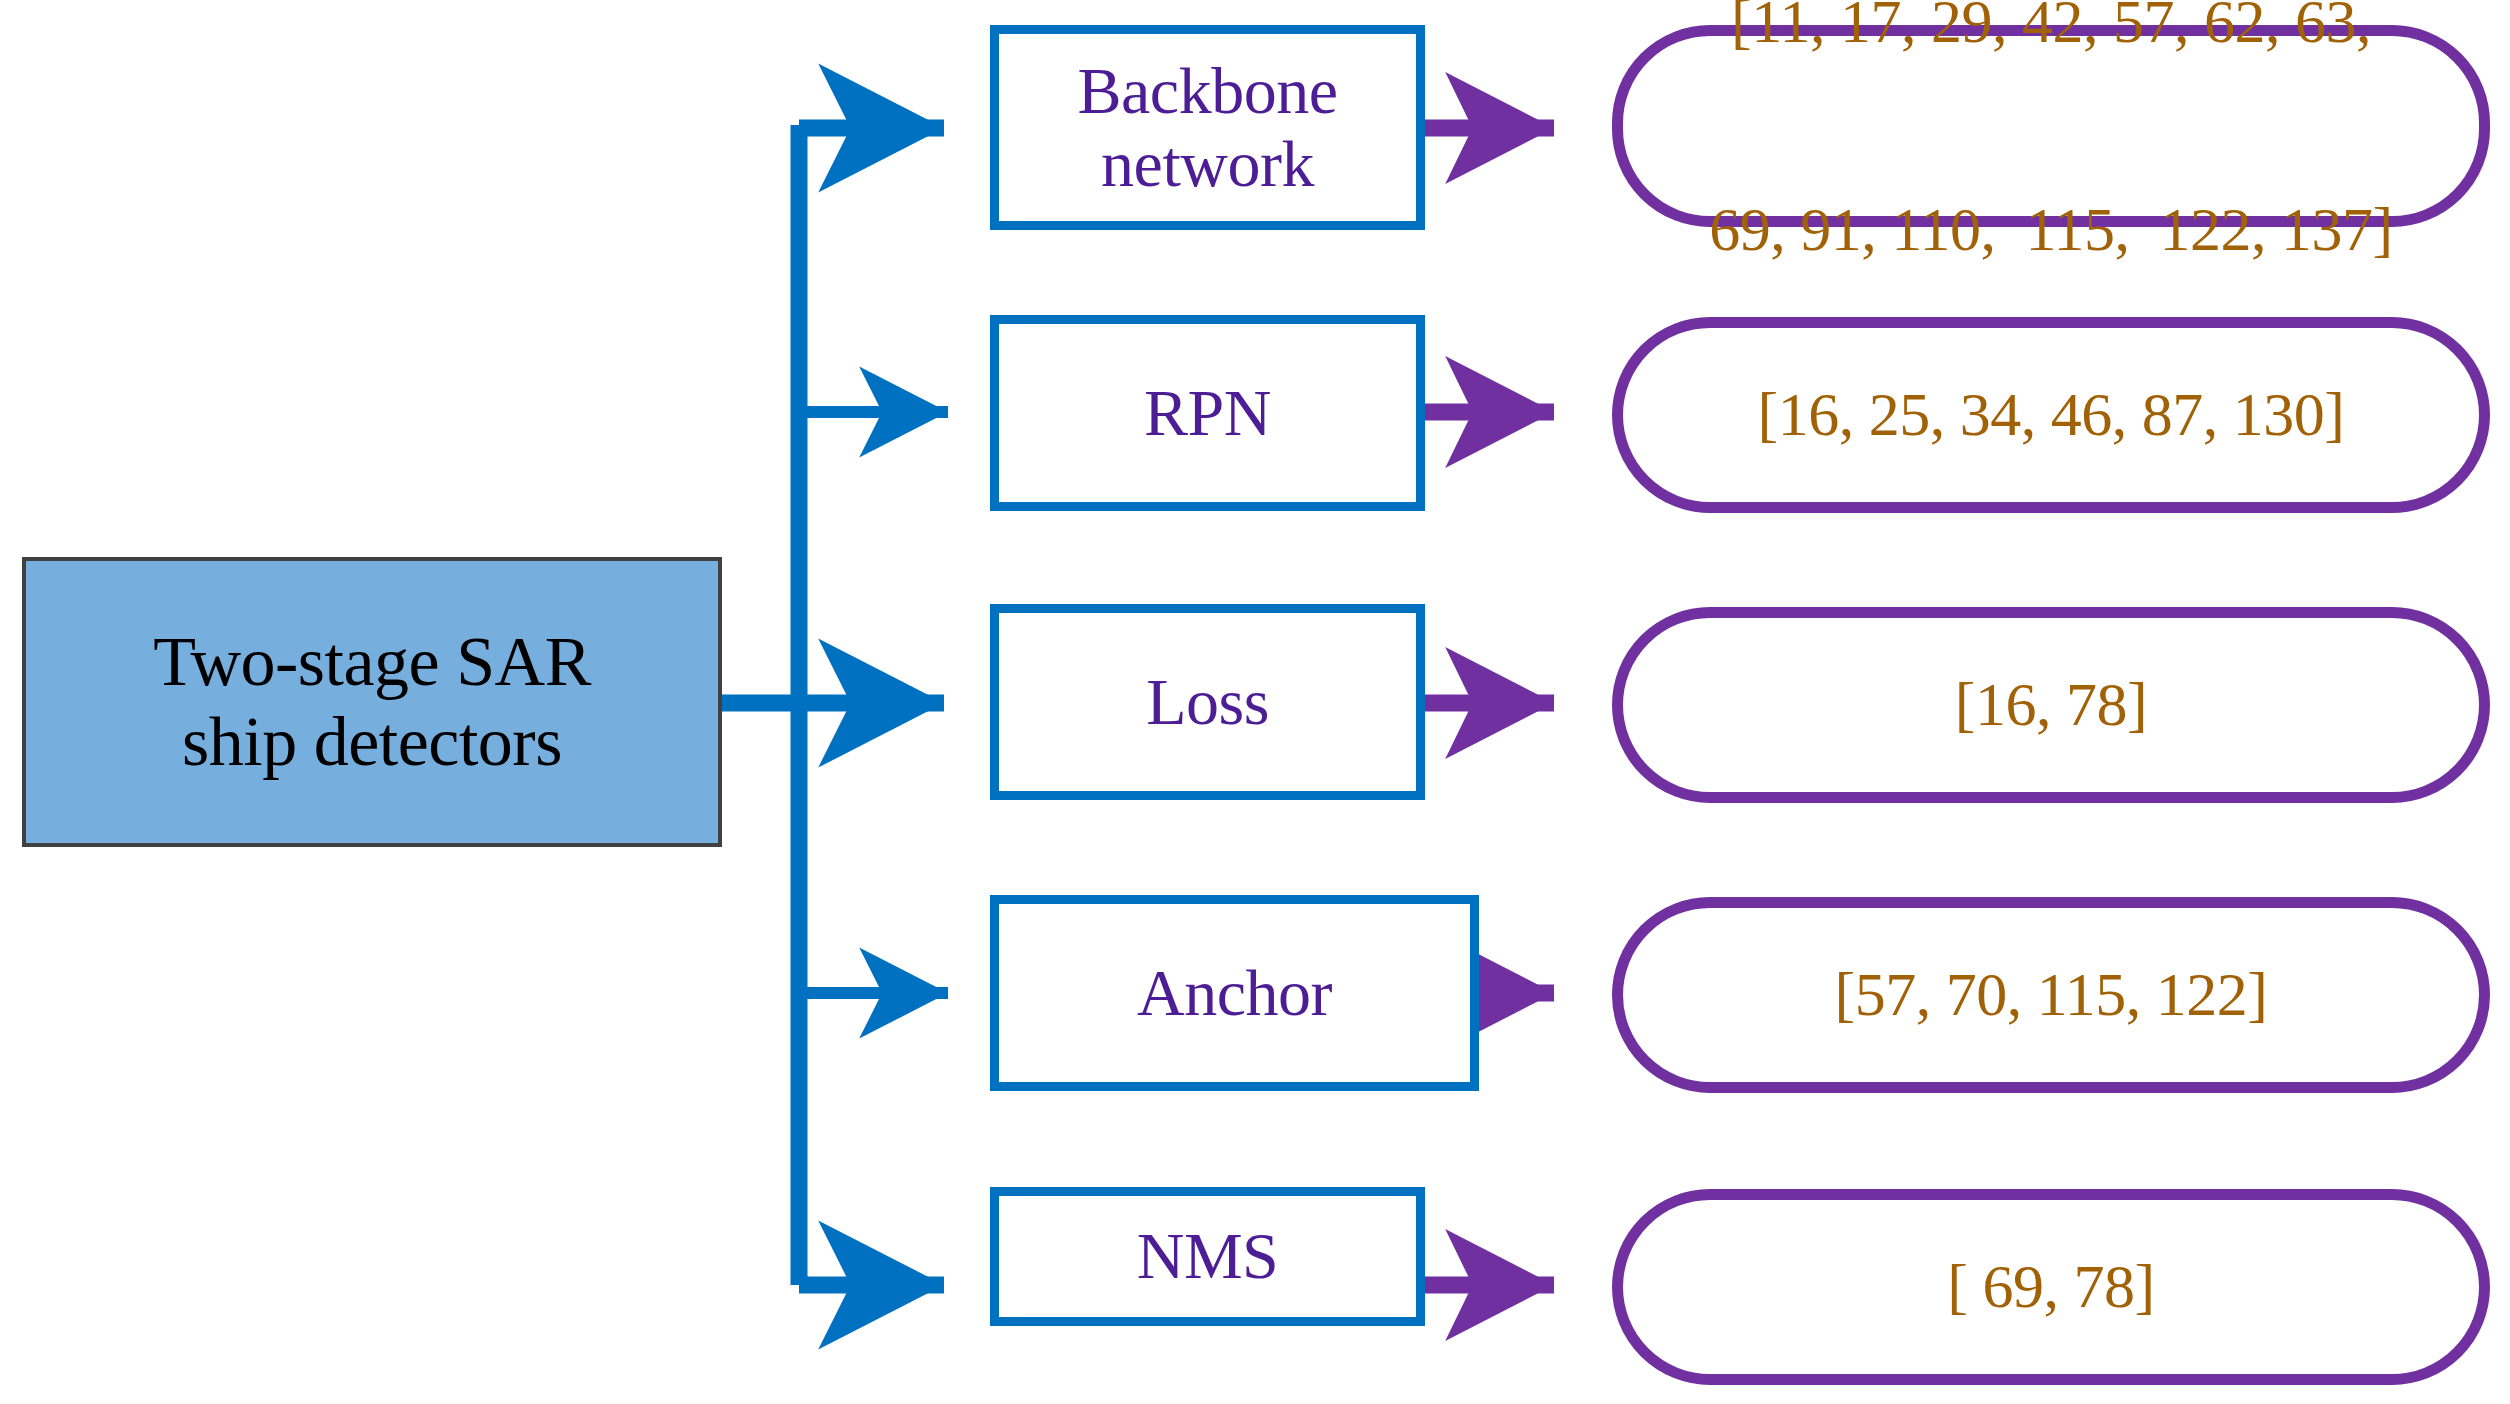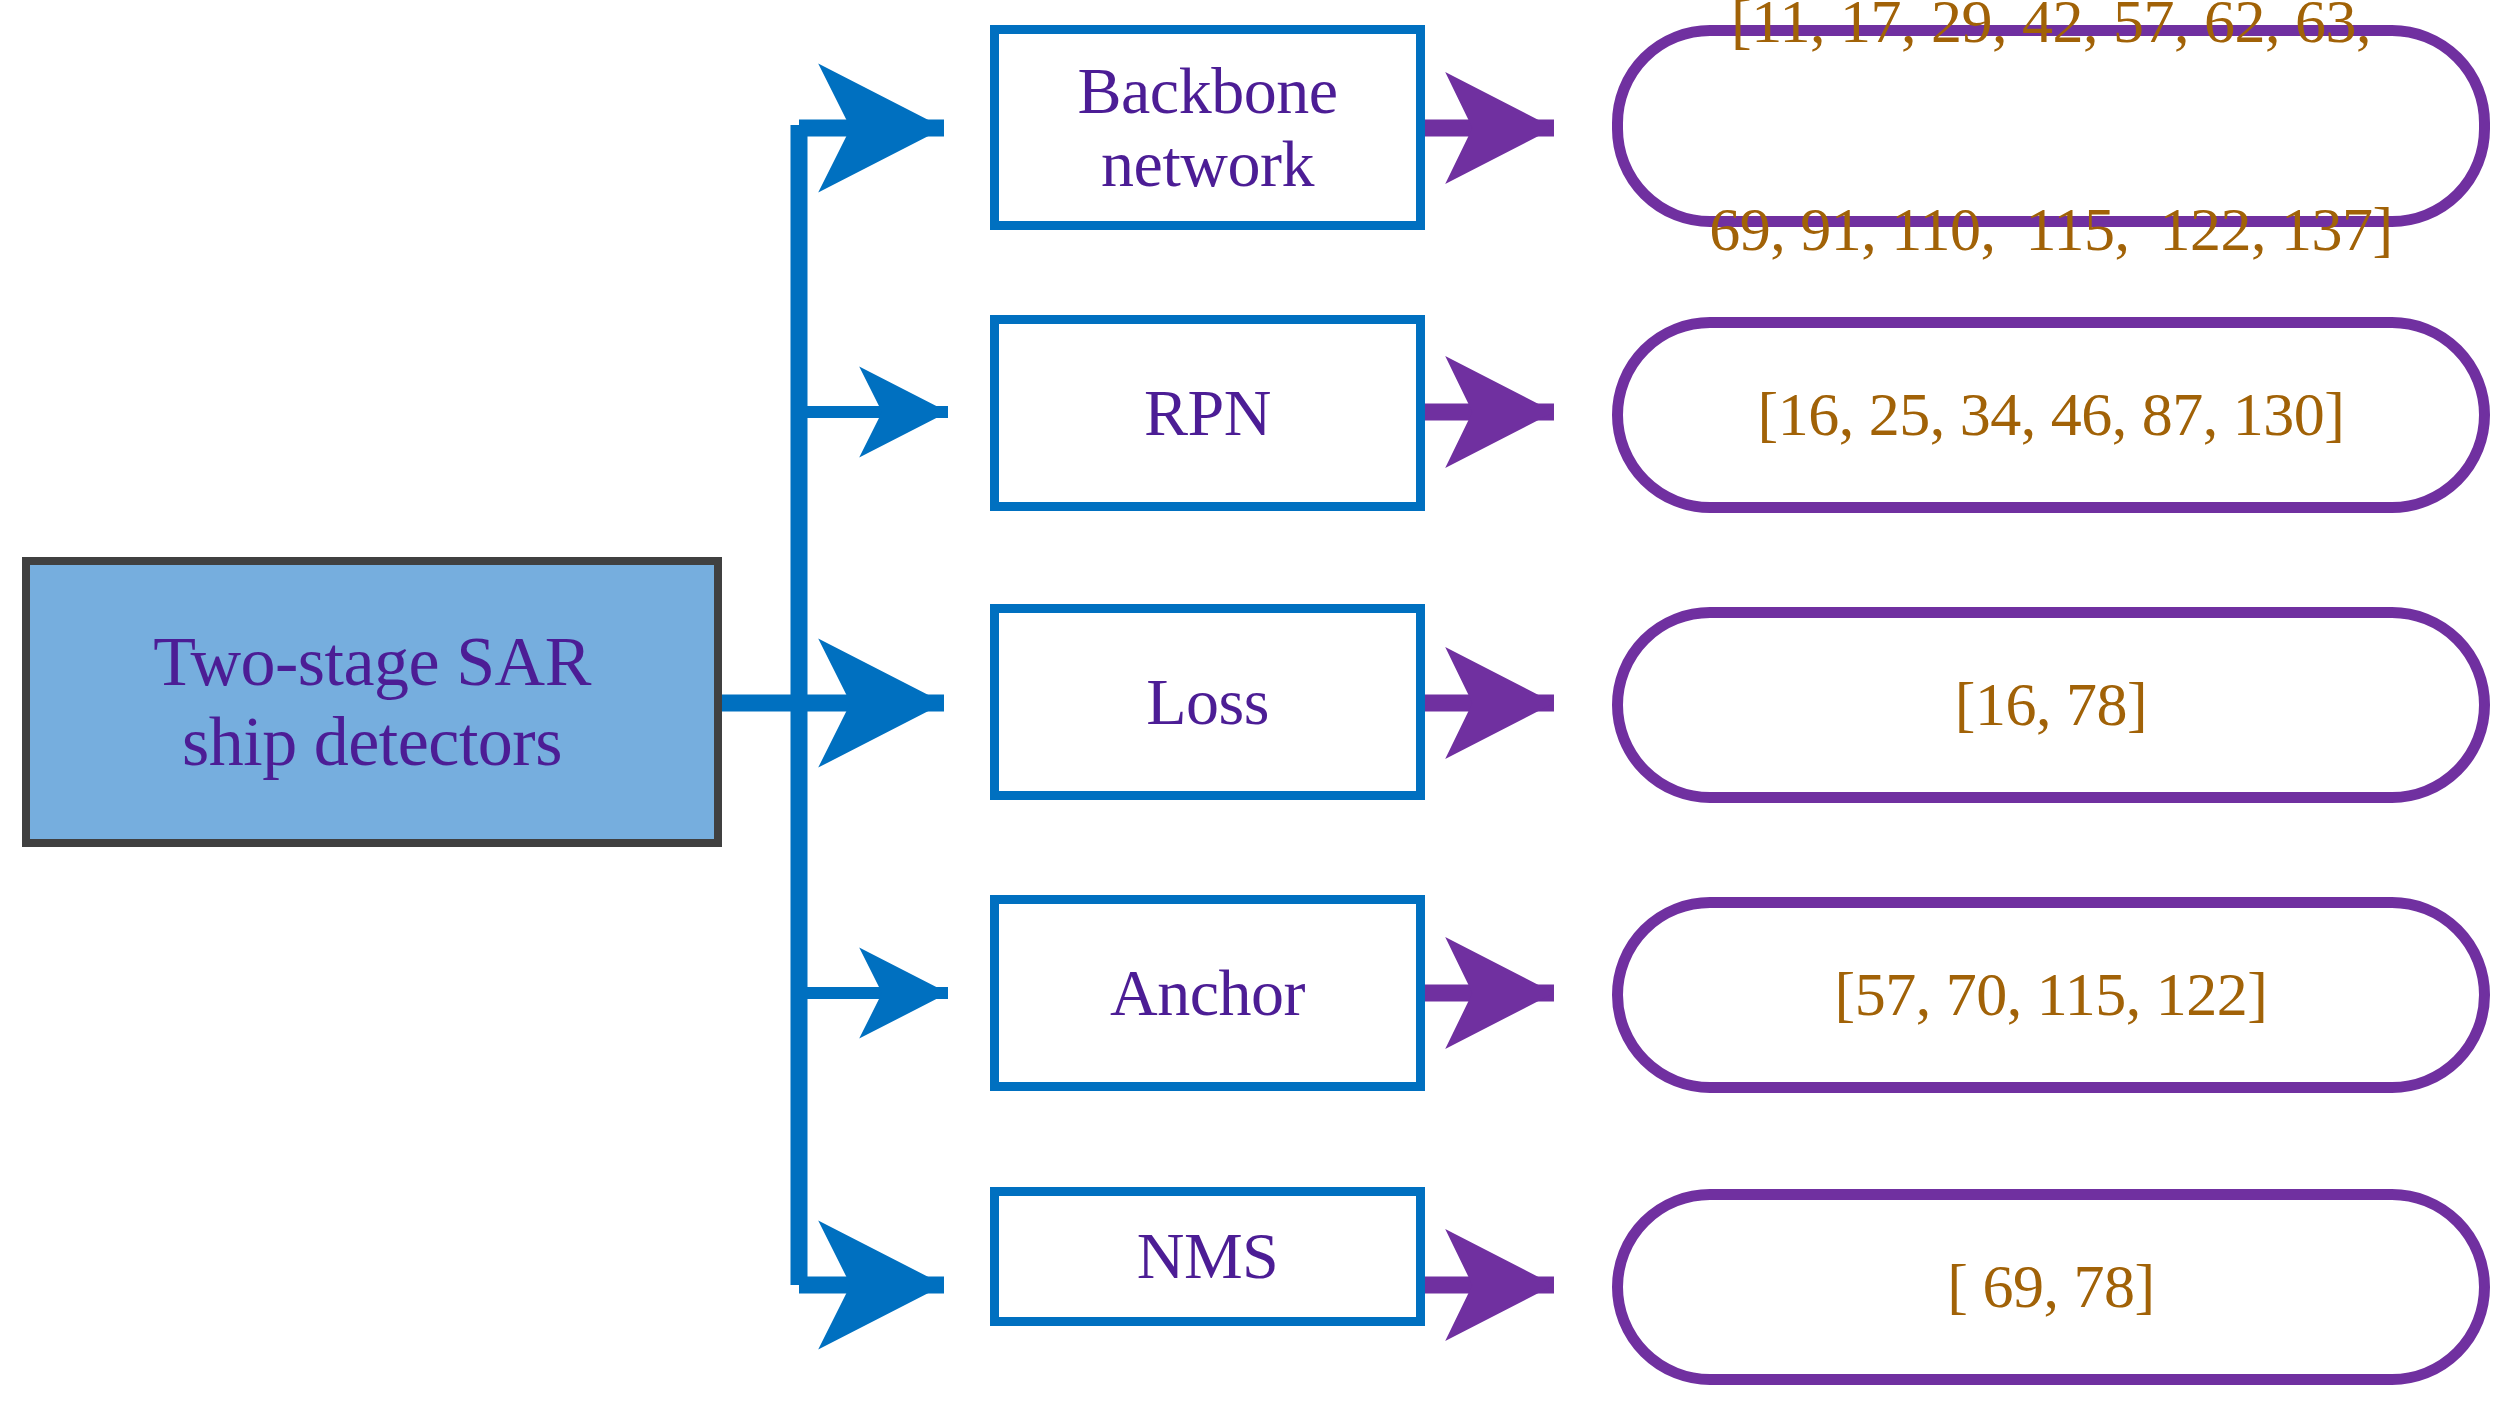--- a/index.html
+++ b/index.html
@@ -15,26 +15,26 @@
     width: 2510px;
     height: 1404px;
     background: #ffffff;
     overflow: hidden;
   }
   
   .root-node {
     position: absolute;
     box-sizing: border-box;
     background: #76AEDE;
-    border: 8px solid #404040;
+    border: 4px solid #404040;
     display: flex;
     align-items: center;
     justify-content: center;
     text-align: center;
-    color: #4c1d95;
+    color: #000000;
     line-height: 1.14;
     font-size: 70px;
     letter-spacing: -0.5px;
   }
   
   .stage-node {
     position: absolute;
     box-sizing: border-box;
     background: #ffffff;
     border: 9px solid #0070C0;
@@ -131,21 +131,21 @@
       <div>RPN</div>
     </div>
   </div>
 
   <div class="stage-node" style="left:990px; top:604px; width:435px; height:196px;">
     <div>
       <div>Loss</div>
     </div>
   </div>
 
-  <div class="stage-node" style="left:990px; top:895px; width:435px; height:196px;">
+  <div class="stage-node" style="left:990px; top:895px; width:489px; height:196px;">
     <div>
       <div>Anchor</div>
     </div>
   </div>
 
   <div class="stage-node" style="left:990px; top:1187px; width:435px; height:139px;">
     <div>
       <div>NMS</div>
     </div>
   </div>

